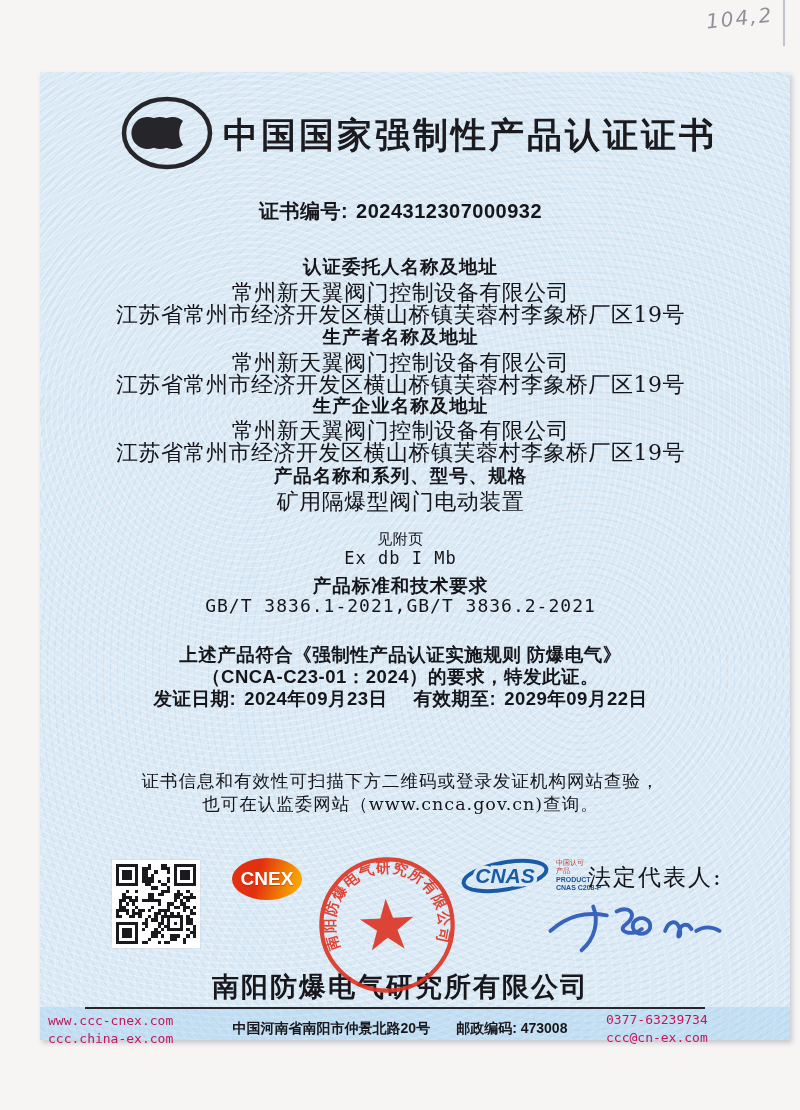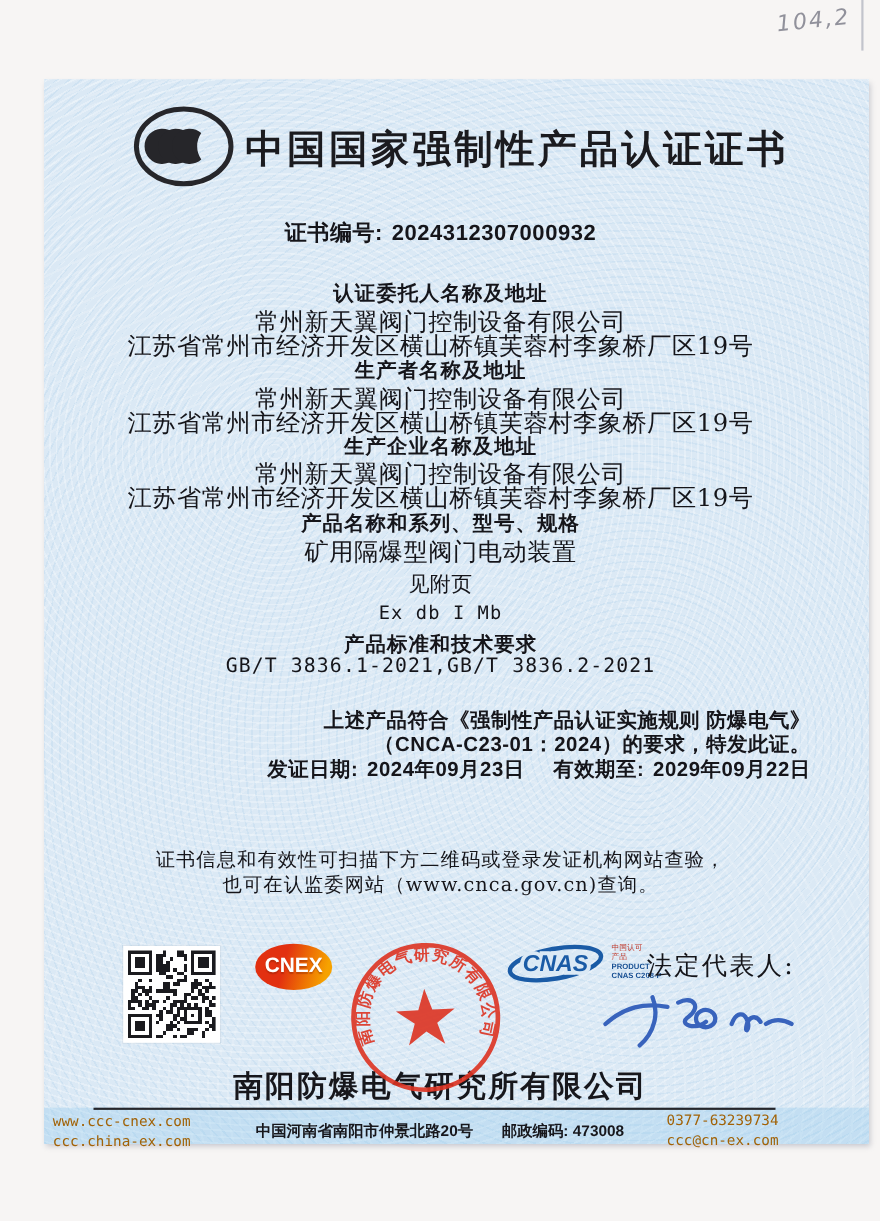--- a/index.html
+++ b/index.html
@@ -30,21 +30,21 @@
     font-size:35px;font-weight:bold;letter-spacing:3px;color:#1b1b1f;
     font-family:"Liberation Sans",sans-serif;
   }
   
   .content{position:absolute;left:24px;top:0;width:673px;height:100%;}
   .line{position:absolute;left:0;right:0;text-align:center;color:#15151a;white-space:nowrap;}
   .certno{font-size:20px;font-weight:bold;letter-spacing:.5px;}
   .h{font-weight:bold;font-size:18.5px;letter-spacing:1px;font-family:"Liberation Sans",sans-serif;}
   .b{font-size:22px;font-family:"DejaVu Serif","Liberation Serif",serif;letter-spacing:.5px;}
   .mono{font-family:"DejaVu Sans Mono","Liberation Mono",monospace;font-size:17px;letter-spacing:1px;}
-  .stmt{font-weight:bold;font-size:18.5px;letter-spacing:.5px;text-align:right;}
+  .stmt{font-weight:bold;font-size:18.5px;letter-spacing:.5px;}
   .kai{font-size:17.5px;font-family:"DejaVu Serif","Liberation Serif",serif;letter-spacing:1px;}
   .gap{display:inline-block;width:26px;}
   .gap-s{display:inline-block;width:8px;}
   
   .qr{position:absolute;left:72px;top:788px;width:88px;height:88px;background:#fff;
       box-shadow:0 0 0 1px rgba(0,0,0,.04);}
   .qr svg{position:absolute;left:4px;top:4px;width:80px;height:80px;}
   .cnex{
     position:absolute;left:192px;top:786px;width:70px;height:42px;border-radius:50%;
     background:linear-gradient(105deg,#e23010 38%,#ee7203 66%,#f6a200 88%);
@@ -66,21 +66,21 @@
     position:absolute;left:0;right:0;top:897px;text-align:center;
     font-size:27px;font-weight:600;letter-spacing:2px;color:#17171c;
   }
   .footer-band{
     position:absolute;left:0;right:0;top:935px;bottom:0;
     background:rgba(140,198,235,.30);
     border-top:0;
   }
   .footer-rule{position:absolute;left:45px;top:935px;width:620px;height:0;border-top:2.5px solid #26262b;}
   .f-small{position:absolute;font-family:"DejaVu Sans Mono","Liberation Mono",monospace;
-           font-size:13px;color:#a16207;white-space:nowrap;}
+           font-size:13px;color:#be185d;white-space:nowrap;}
   .f-center{position:absolute;left:150px;top:948px;width:420px;text-align:center;
             font-size:14px;font-weight:bold;color:#17171c;white-space:nowrap;
             font-family:"Liberation Sans",sans-serif;}
   
   .handnote{
     position:absolute;left:706px;top:6px;color:#91919b;font-size:20px;
     font-style:italic;transform:rotate(-6deg);letter-spacing:2px;
     font-family:"DejaVu Sans",sans-serif;
   }
   .scanline{position:absolute;left:783px;top:0;width:2px;height:46px;background:#c2c4cc;}
@@ -115,21 +115,21 @@
     <div class="line b" style="top:276px">常州新天翼阀门控制设备有限公司</div>
     <div class="line b" style="top:298px">江苏省常州市经济开发区横山桥镇芙蓉村李象桥厂区19号</div>
 
     <div class="line h" style="top:321px">生产企业名称及地址</div>
     <div class="line b" style="top:344px">常州新天翼阀门控制设备有限公司</div>
     <div class="line b" style="top:366px">江苏省常州市经济开发区横山桥镇芙蓉村李象桥厂区19号</div>
 
     <div class="line b" style="top:415px">矿用隔爆型阀门电动装置</div>
     <div class="line h" style="top:391px">产品名称和系列、型号、规格</div>
 
-    <div class="line b" style="top:446px;font-size:19px">见附页</div>
+    <div class="line b" style="top:458px;font-size:15px">见附页</div>
 
     <div class="line mono" style="top:476px">Ex db I Mb</div>
 
     <div class="line h" style="top:501px">产品标准和技术要求</div>
     <div class="line mono" style="top:523px;font-size:18px">GB/T 3836.1-2021,GB/T 3836.2-2021</div>
 
     <div class="line stmt" style="top:570px">上述产品符合《强制性产品认证实施规则 防爆电气》</div>
     <div class="line stmt" style="top:592px">（CNCA-C23-01：2024）的要求，特发此证。</div>
 
     <div class="line stmt" style="top:614px">

